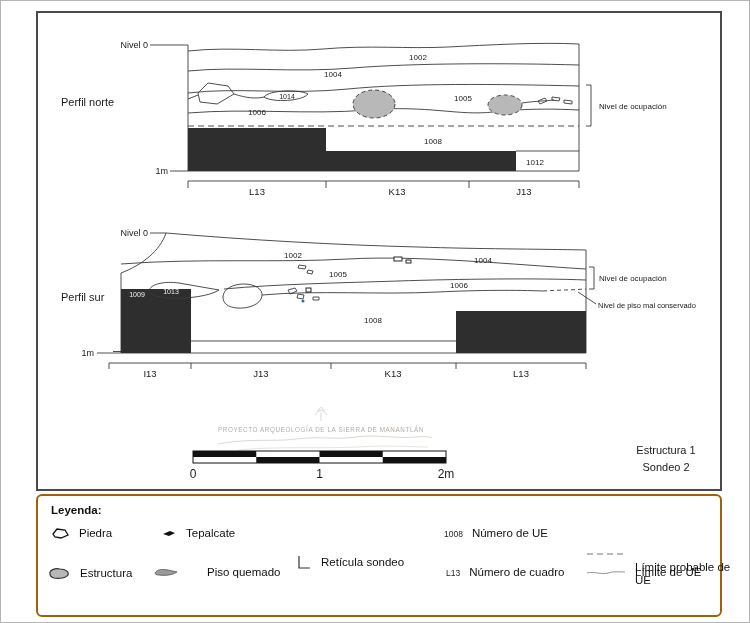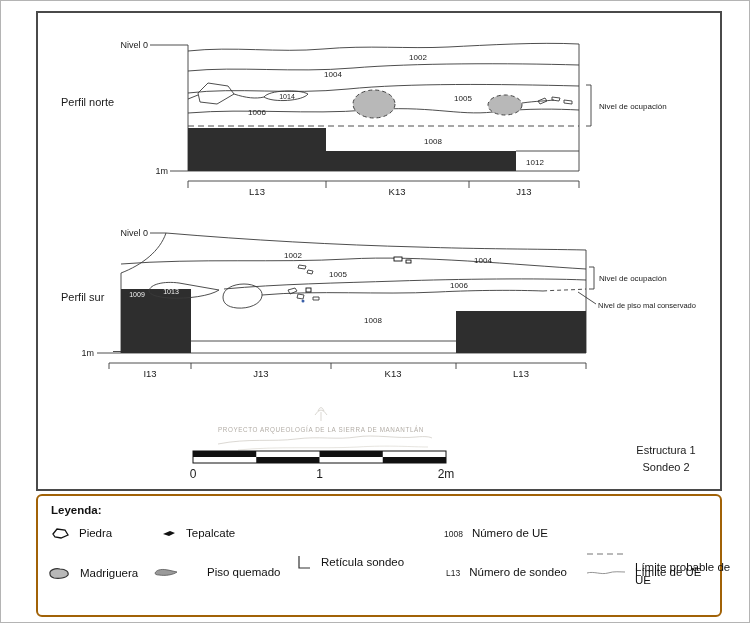--- a/index.html
+++ b/index.html
@@ -212,37 +212,37 @@
       <svg width="40" height="8">
           <line x1="1" y1="4" x2="39" y2="4" stroke="#777" stroke-width="1.1" stroke-dasharray="6 4"></line>
         </svg>
       <span class="lg-label wrap95">Límite probable de UE</span>
     </div>
 
     <div class="lg-item" style="left:9px;top:70px;">
       <svg width="24" height="15">
           <path d="M3,8 C2,4 8,2 13,3 C19,3 22,6 21,9 C19,12 12,13 7,12 C4,11 3,10 3,8 Z" fill="#b8b8b8" stroke="#333" stroke-width="1.2"></path>
         </svg>
-      <span class="lg-label">Madriguera</span>
+      <span class="lg-label">Estructura</span>
     </div>
     <div class="lg-item" style="left:115px;top:70px;gap:28px;">
       <svg width="26" height="11">
           <path d="M2,6 C4,2 10,2 15,3 L24,5 C20,8 12,9 6,8 C3,8 2,7 2,6 Z" fill="#9a9a9a" stroke="#555" stroke-width="0.8"></path>
         </svg>
       <span class="lg-label">Piso quemado</span>
     </div>
     <div class="lg-item" style="left:258px;top:58px;">
       <svg width="16" height="17">
           <path d="M3,2 V14 H14" fill="none" stroke="#333" stroke-width="1.2"></path>
         </svg>
       <span class="lg-label">Retícula sondeo</span>
     </div>
     <div class="lg-item" style="left:408px;top:70px;">
       <span class="lg-small">L13</span>
-      <span class="lg-label">Número de sondeo</span>
+      <span class="lg-label">Número de cuadro</span>
     </div>
     <div class="lg-item" style="left:548px;top:70px;">
       <svg width="40" height="9">
           <path d="M1,5 C8,3 15,7 22,5 C28,3 34,4 39,4" fill="none" stroke="#888" stroke-width="0.9"></path>
         </svg>
       <span class="lg-label">Límite de UE</span>
     </div>
   </div>
 
 </div>

